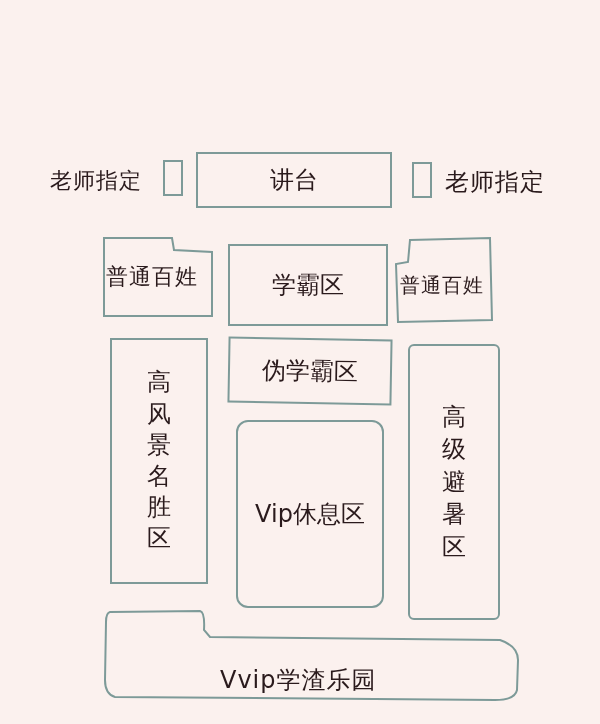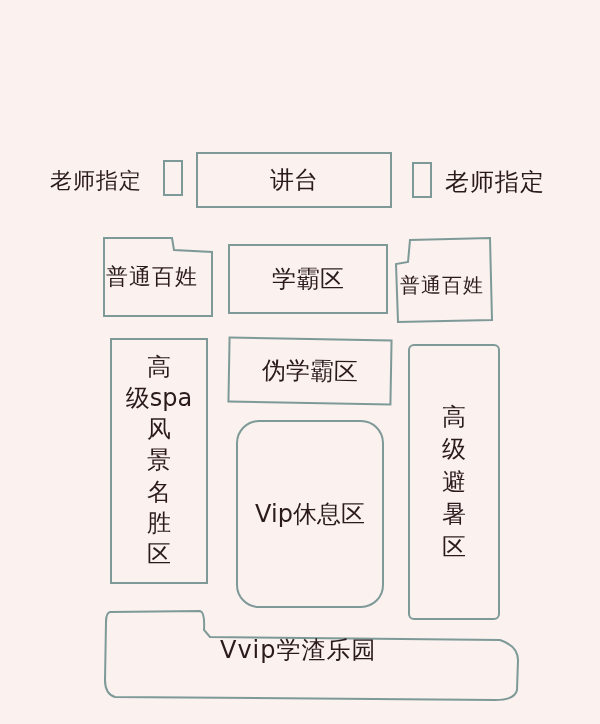--- a/index.html
+++ b/index.html
@@ -32,48 +32,47 @@
 
 <div class="lbl" style="left:50px;top:166px;">老师指定</div>
 <div class="box" style="left:163px;top:160px;width:20px;height:36px;"></div>
 <div class="box" style="left:196px;top:152px;width:196px;height:56px;text-align:center;">
   <span class="t">讲台</span>
 </div>
 <div class="box" style="left:412px;top:162px;width:20px;height:36px;"></div>
 <div class="lbl" style="left:445px;top:166px;font-size:24px;">老师指定</div>
 
 <div class="lbl" style="left:106px;top:262px;">普通百姓</div>
-<div class="box" style="left:228px;top:244px;width:160px;height:70px;">
+<div class="box" style="left:228px;top:244px;width:160px;height:82px;">
   <span class="t">学霸区</span>
 </div>
 <div class="lbl" style="left:400px;top:272px;font-size:20px;">普通百姓</div>
 
 <div class="box" style="left:110px;top:338px;width:98px;height:246px;">
   <div class="t" style="line-height:1.3;">
     <div>高</div>
-    <div>级spa</div>
     <div>风</div>
     <div>景</div>
     <div>名</div>
     <div>胜</div>
     <div>区</div>
   </div>
 </div>
 
 <div class="box" style="left:228px;top:338px;width:164px;height:66px;transform:rotate(1deg);">
   <span class="t">伪学霸区</span>
 </div>
 
-<div class="box" style="left:236px;top:420px;width:148px;height:188px;border-radius:23px;">
+<div class="box" style="left:236px;top:420px;width:148px;height:188px;border-radius:12px;">
   <span class="t">Vip休息区</span>
 </div>
 
 <div class="box" style="left:408px;top:344px;width:92px;height:276px;border-radius:6px;">
   <div class="t" style="line-height:1.35;">
     <div>高</div>
     <div>级</div>
     <div>避</div>
     <div>暑</div>
     <div>区</div>
   </div>
 </div>
 
-<div class="lbl" style="left:220px;top:634px;font-size:24px;">Vvip学渣乐园</div>
+<div class="lbl" style="left:220px;top:664px;font-size:24px;">Vvip学渣乐园</div>
 
 </body></html>

